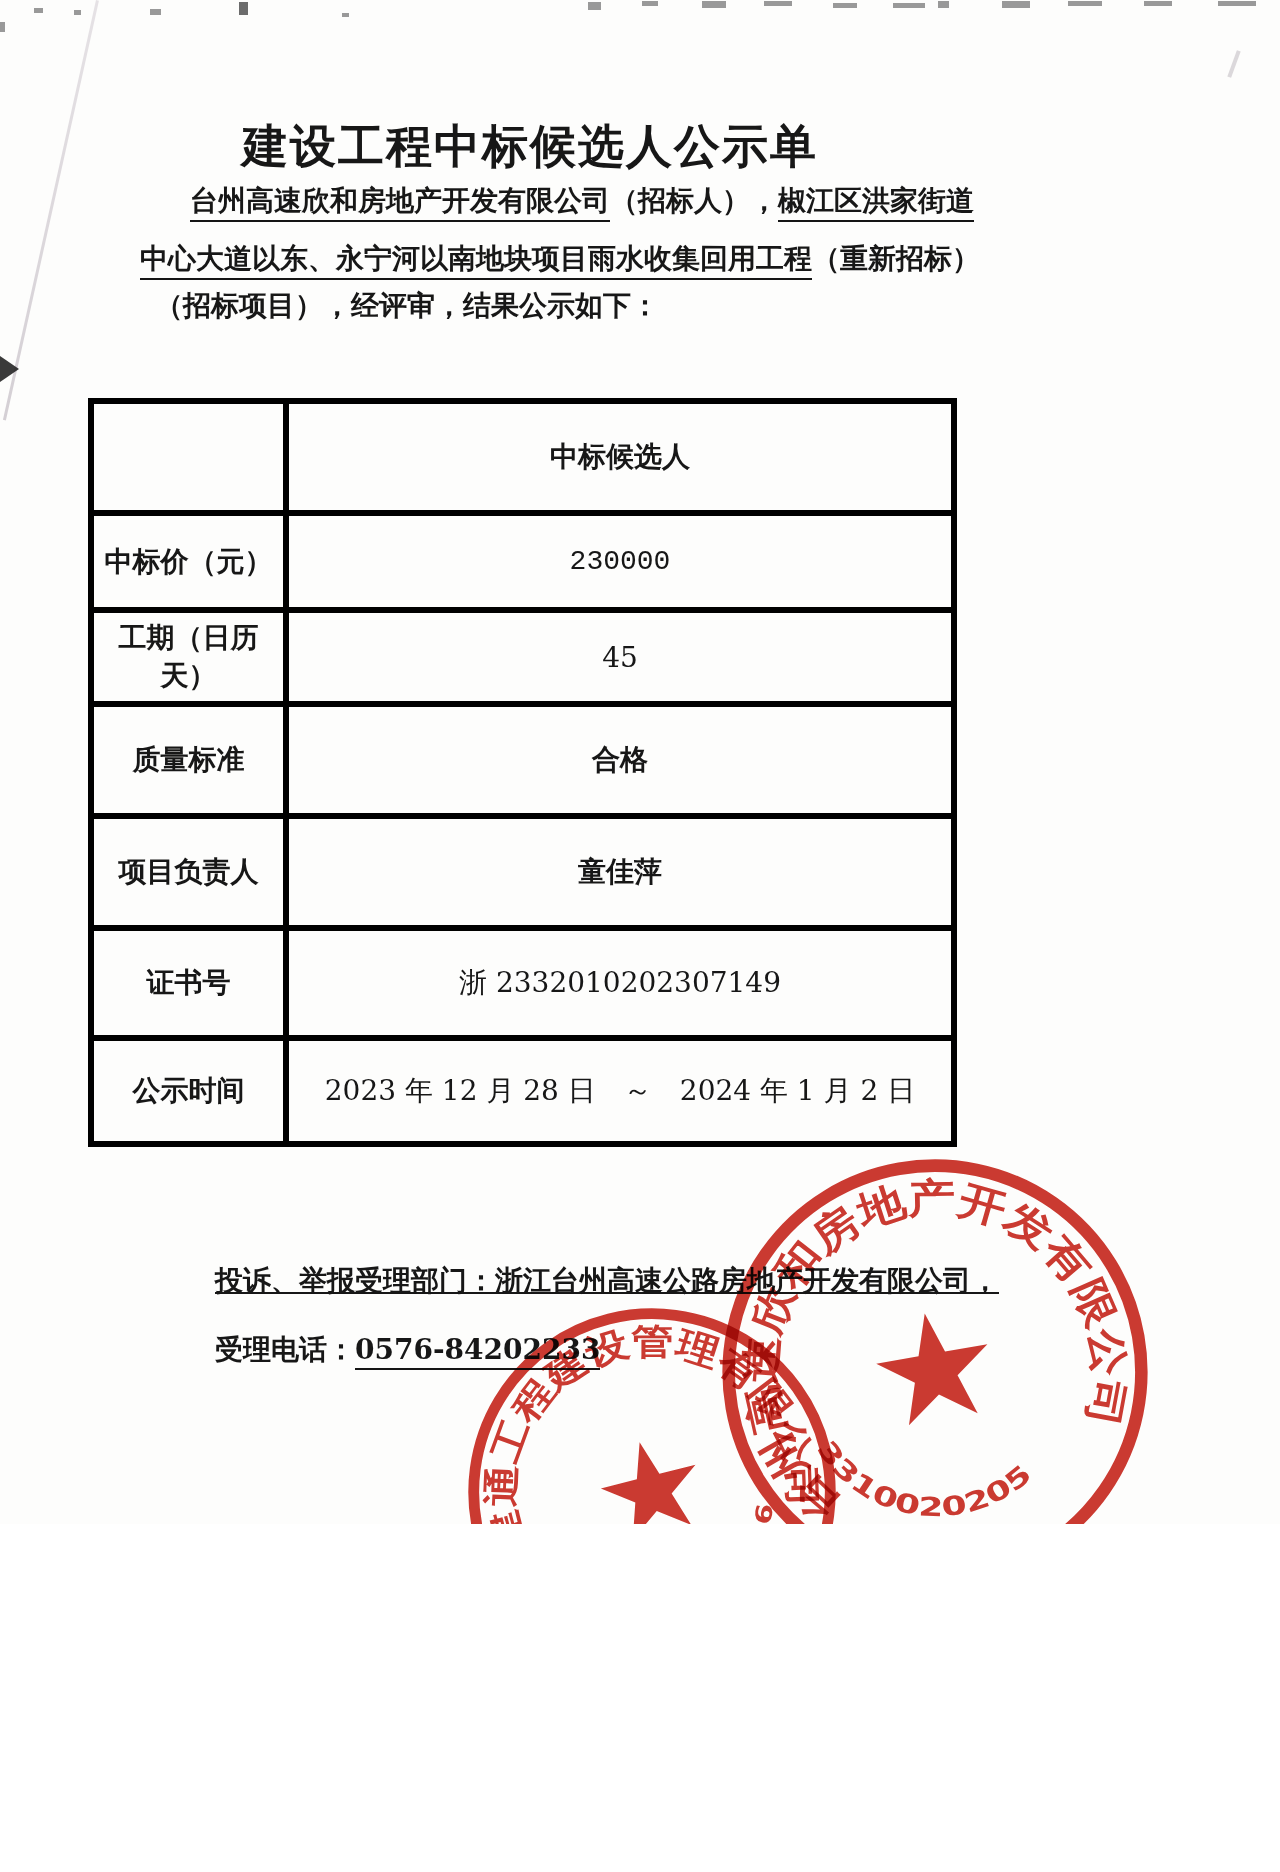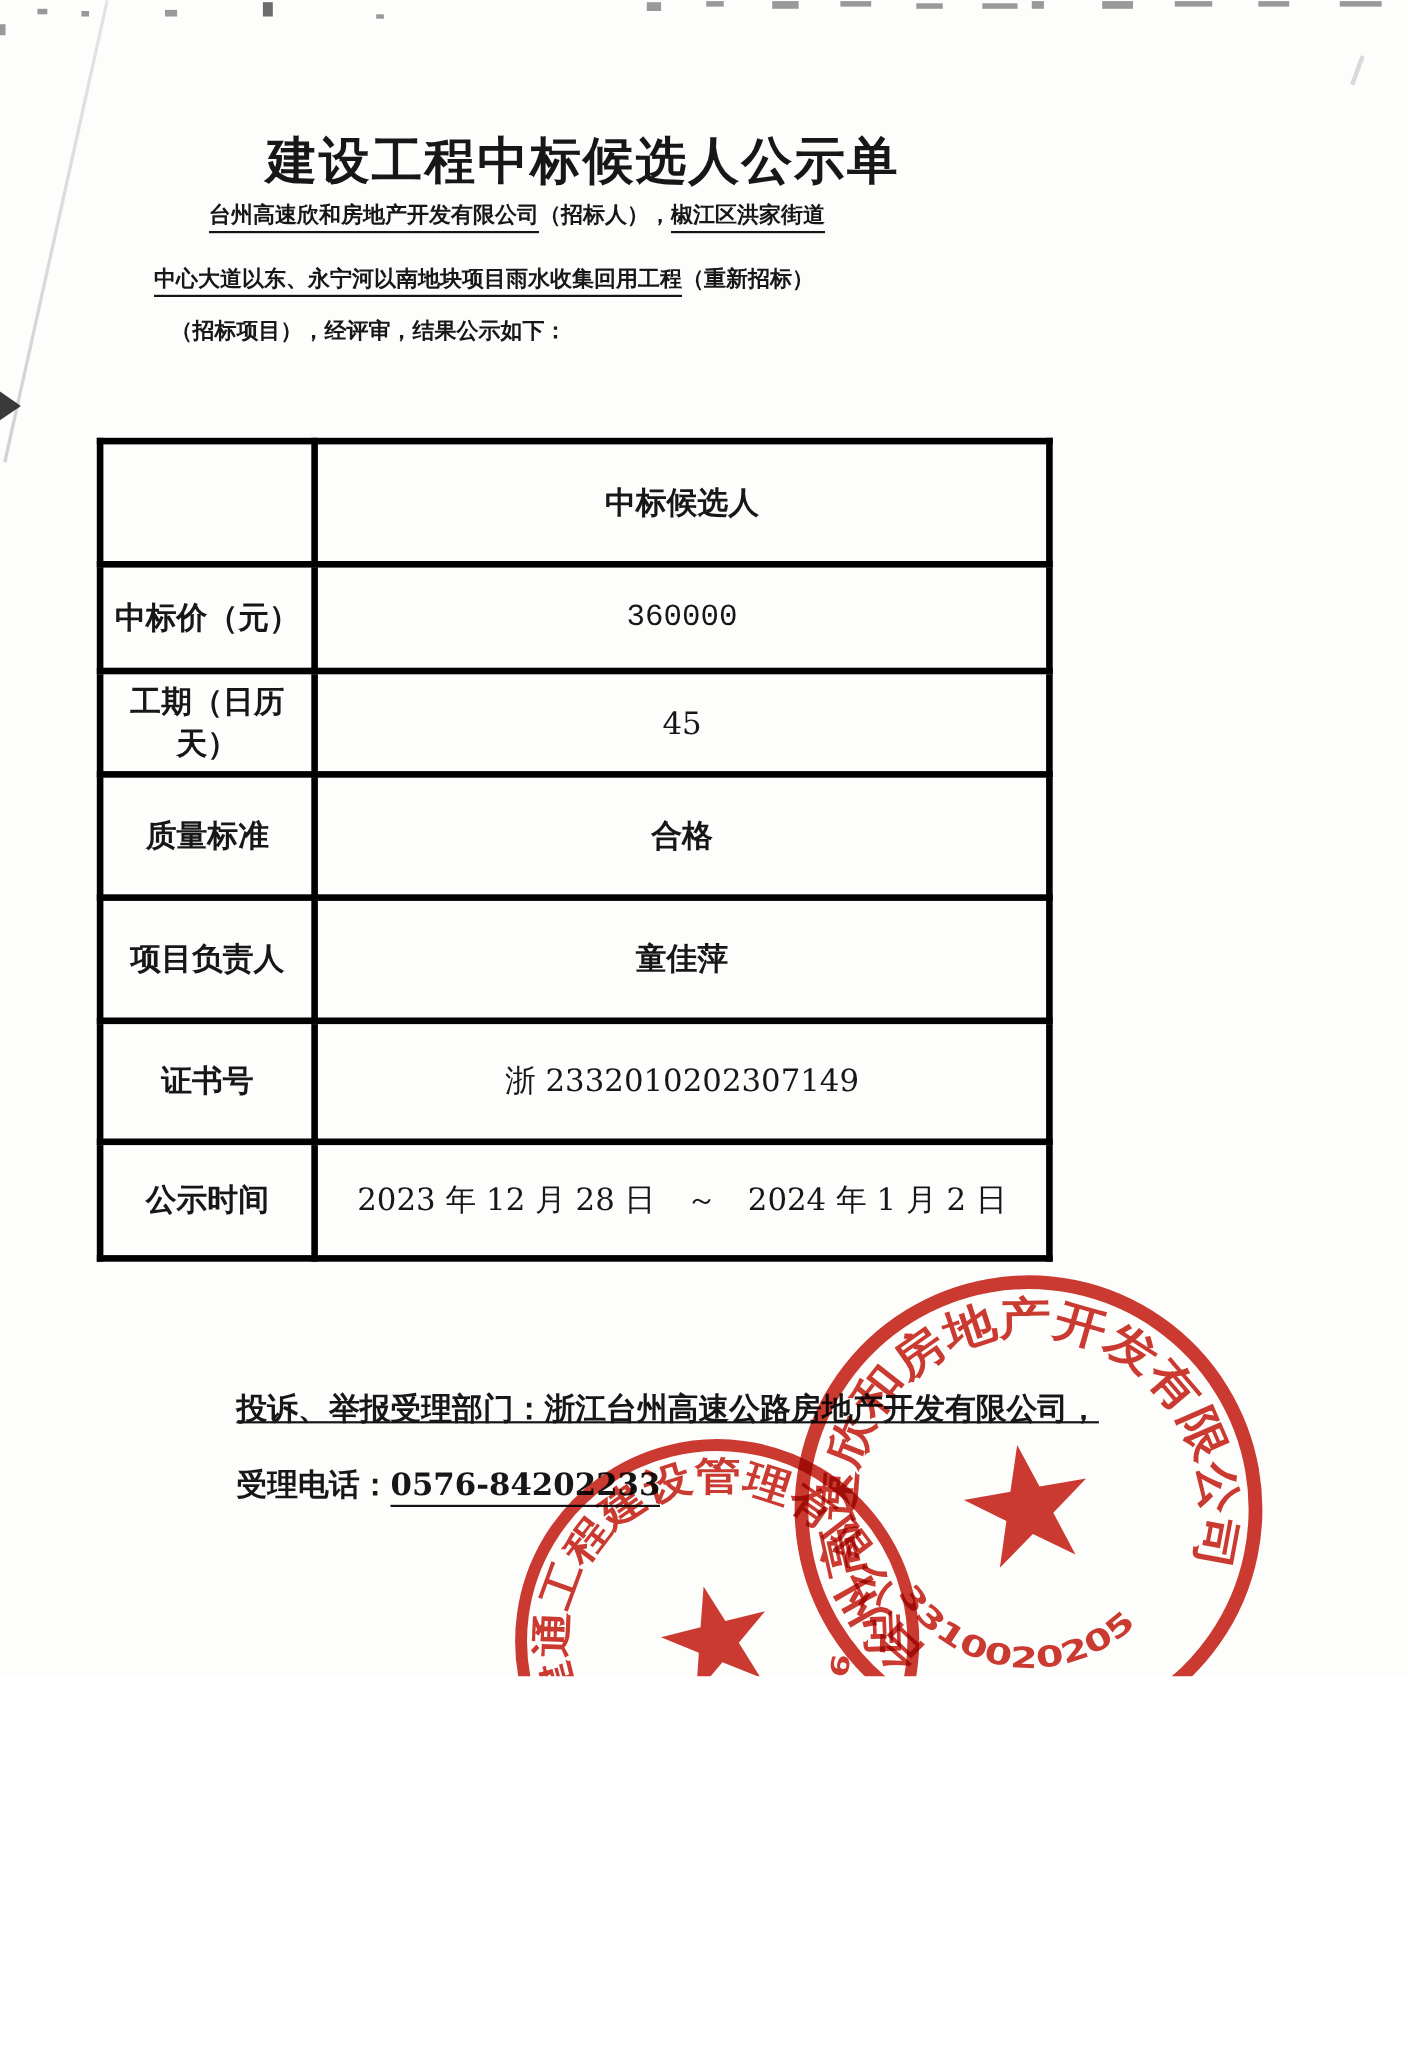--- a/index.html
+++ b/index.html
@@ -17,21 +17,21 @@
   .crease-arrow{position:absolute;left:0;top:356px;width:0;height:0;
     border-top:13px solid transparent;border-bottom:13px solid transparent;
     border-left:19px solid #1f1f1f;opacity:.88;}
   .rt-mark{position:absolute;left:1232px;top:50px;width:4px;height:28px;
     background:#b9b3ba;transform:rotate(20deg);opacity:.5;}
   .smudge{position:absolute;background:#7a7a80;filter:blur(2px);border-radius:4px;}
   
   .title{position:absolute;left:0;top:116px;width:1060px;text-align:center;
     font-family:"DejaVu Sans","Liberation Sans",sans-serif;
     font-size:46px;font-weight:700;letter-spacing:2px;}
-  .intro-line{position:absolute;font-size:20px;font-weight:700;white-space:nowrap;}
+  .intro-line{position:absolute;font-size:28px;font-weight:700;white-space:nowrap;}
   .il1{left:190px;top:182px;}
   .il2{left:140px;top:240px;}
   .il3{left:155px;top:287px;}
   .u{border-bottom:2px solid #151515;padding-bottom:3px;}
   
   .bid-table{position:absolute;left:88px;top:398px;width:869px;
     border-collapse:collapse;table-layout:fixed;}
   .bid-table td{border:6px solid #000000;text-align:center;vertical-align:middle;
     font-size:28px;padding:0;}
   .bid-table{border:3px solid #1c1c1c;}
@@ -93,21 +93,21 @@
   </div>
 
   <table class="bid-table">
     <tbody>
         <tr class="r0">
       <td class="c1"></td>
       <td class="vb">中标候选人</td>
     </tr>
     <tr class="r2">
       <td class="c1">中标价（元）</td>
-      <td class="vn">360000</td>
+      <td class="vn">230000</td>
     </tr>
     <tr class="r3">
       <td class="c1">工期（日历天）</td>
       <td class="vn">45</td>
     </tr>
     <tr class="r4">
       <td class="c1">质量标准</td>
       <td class="vb">合格</td>
     </tr>
     <tr class="r5">

